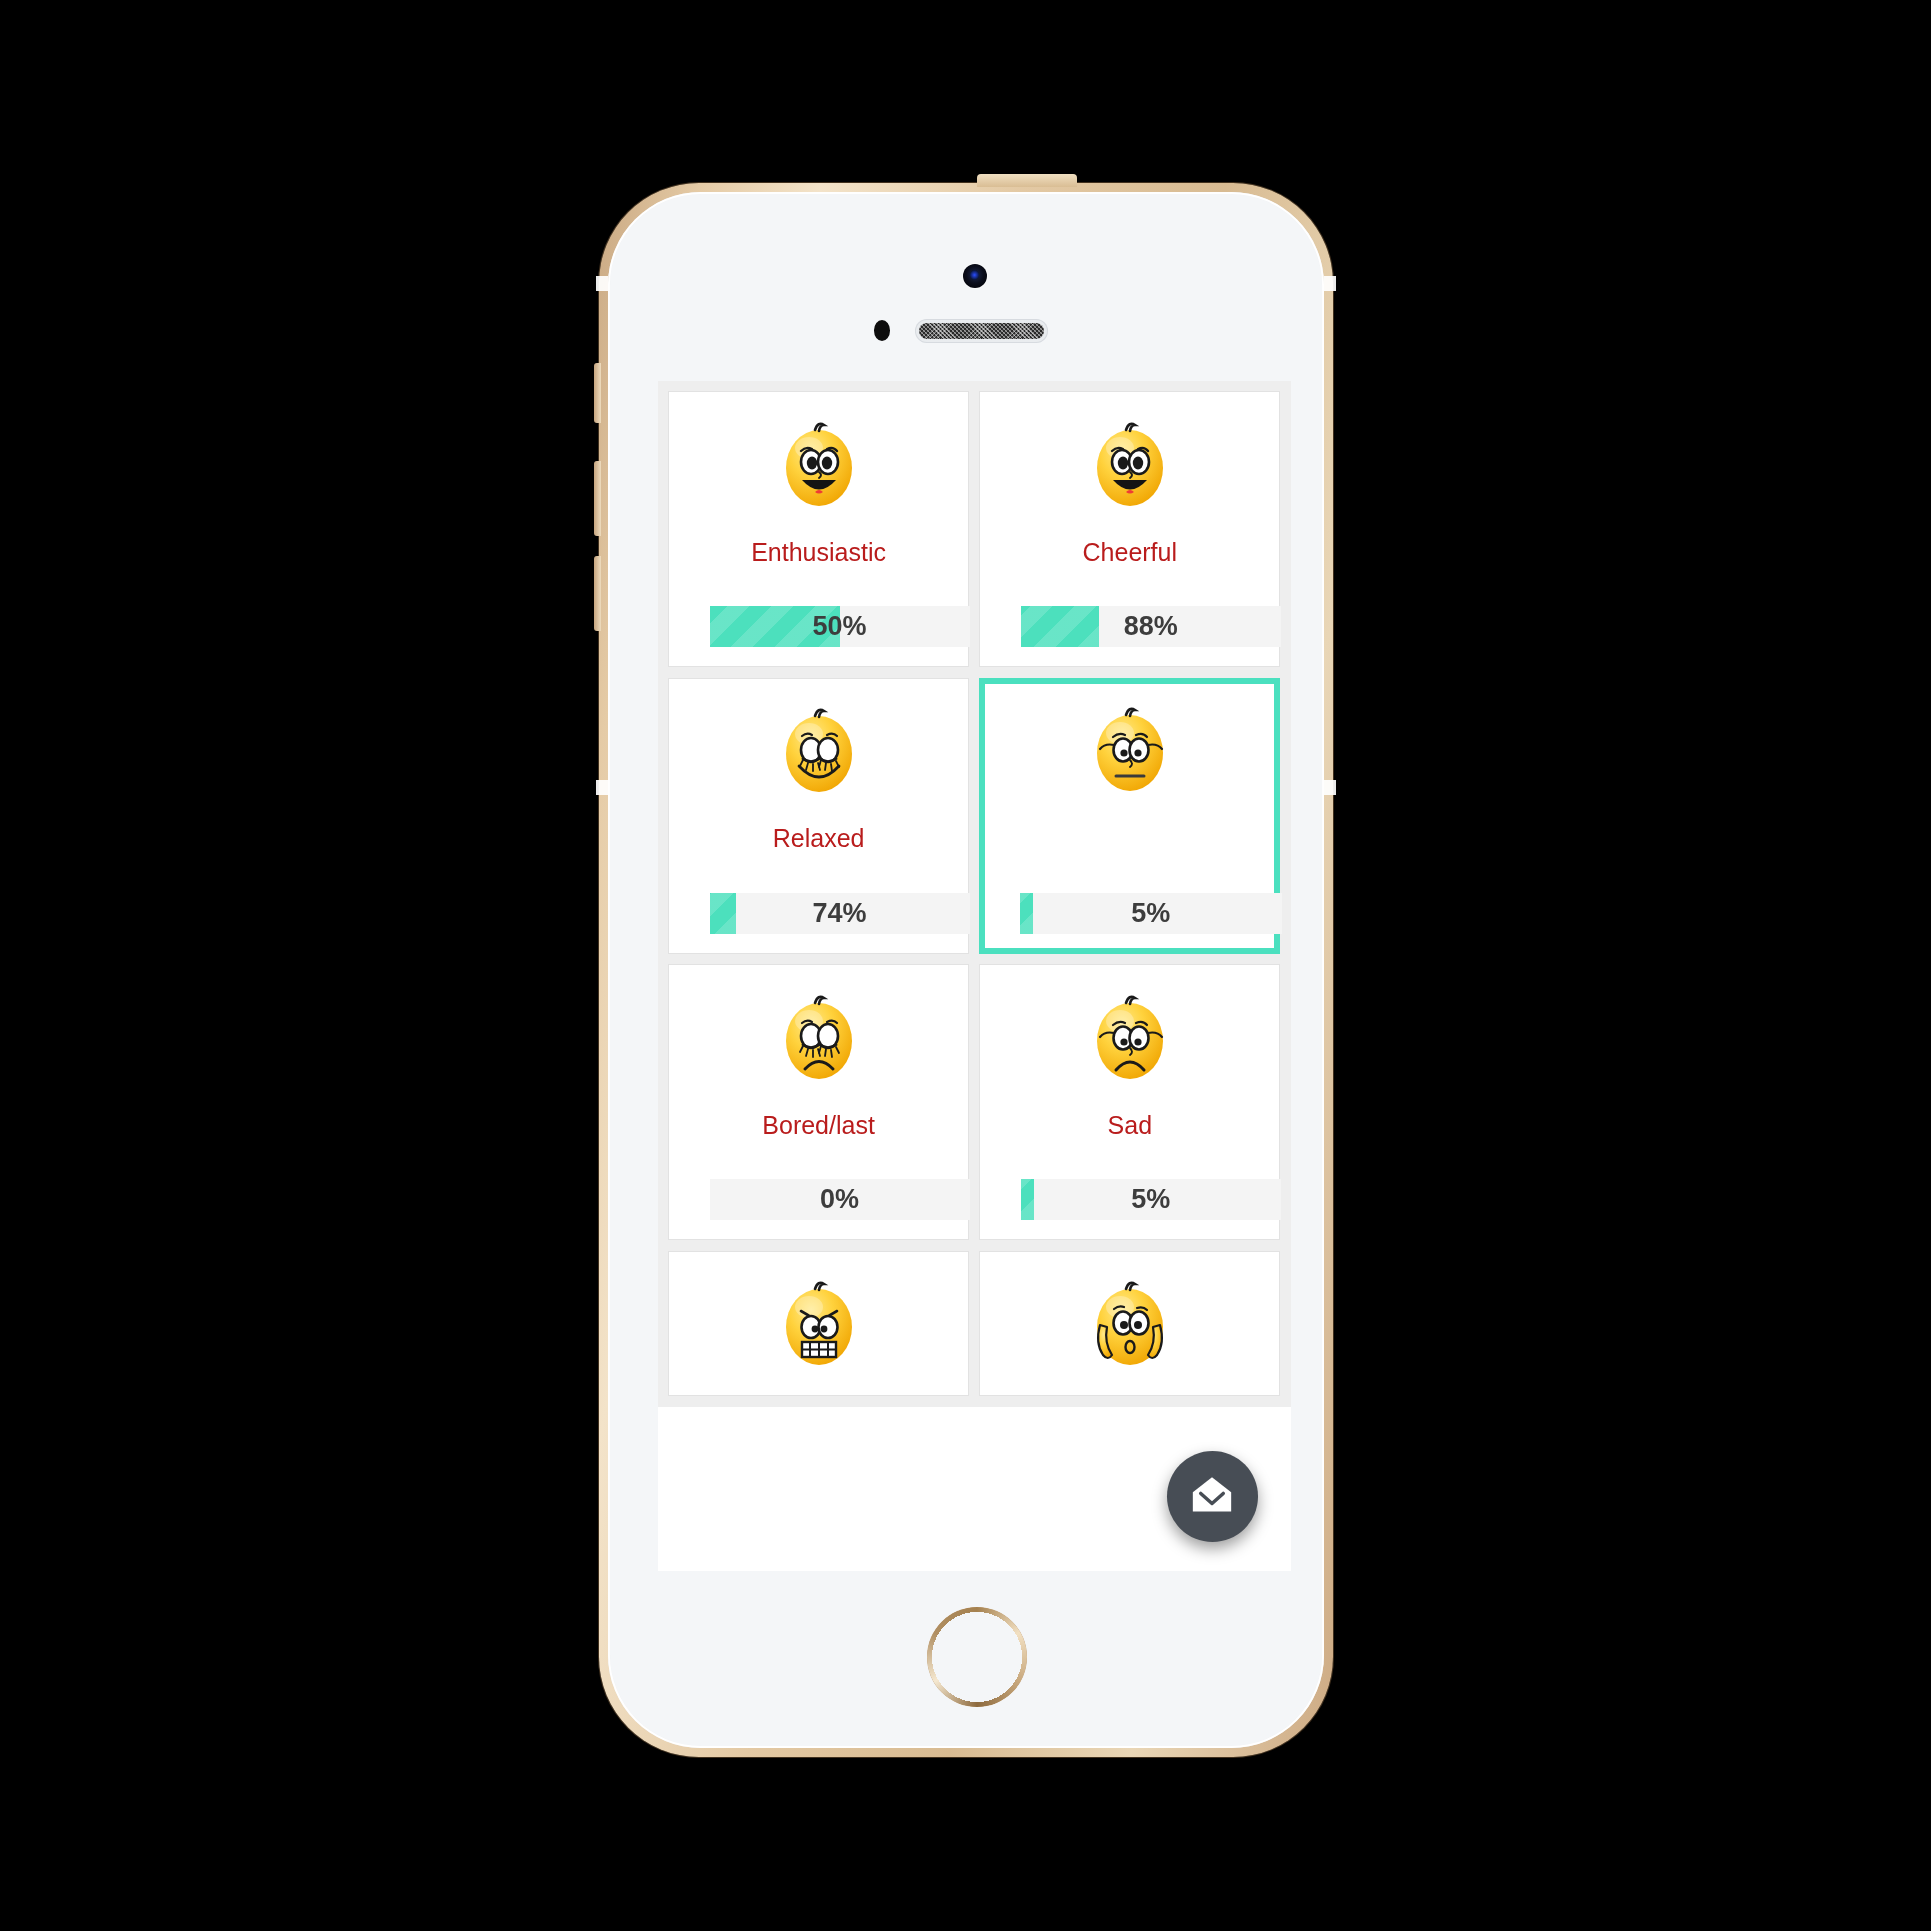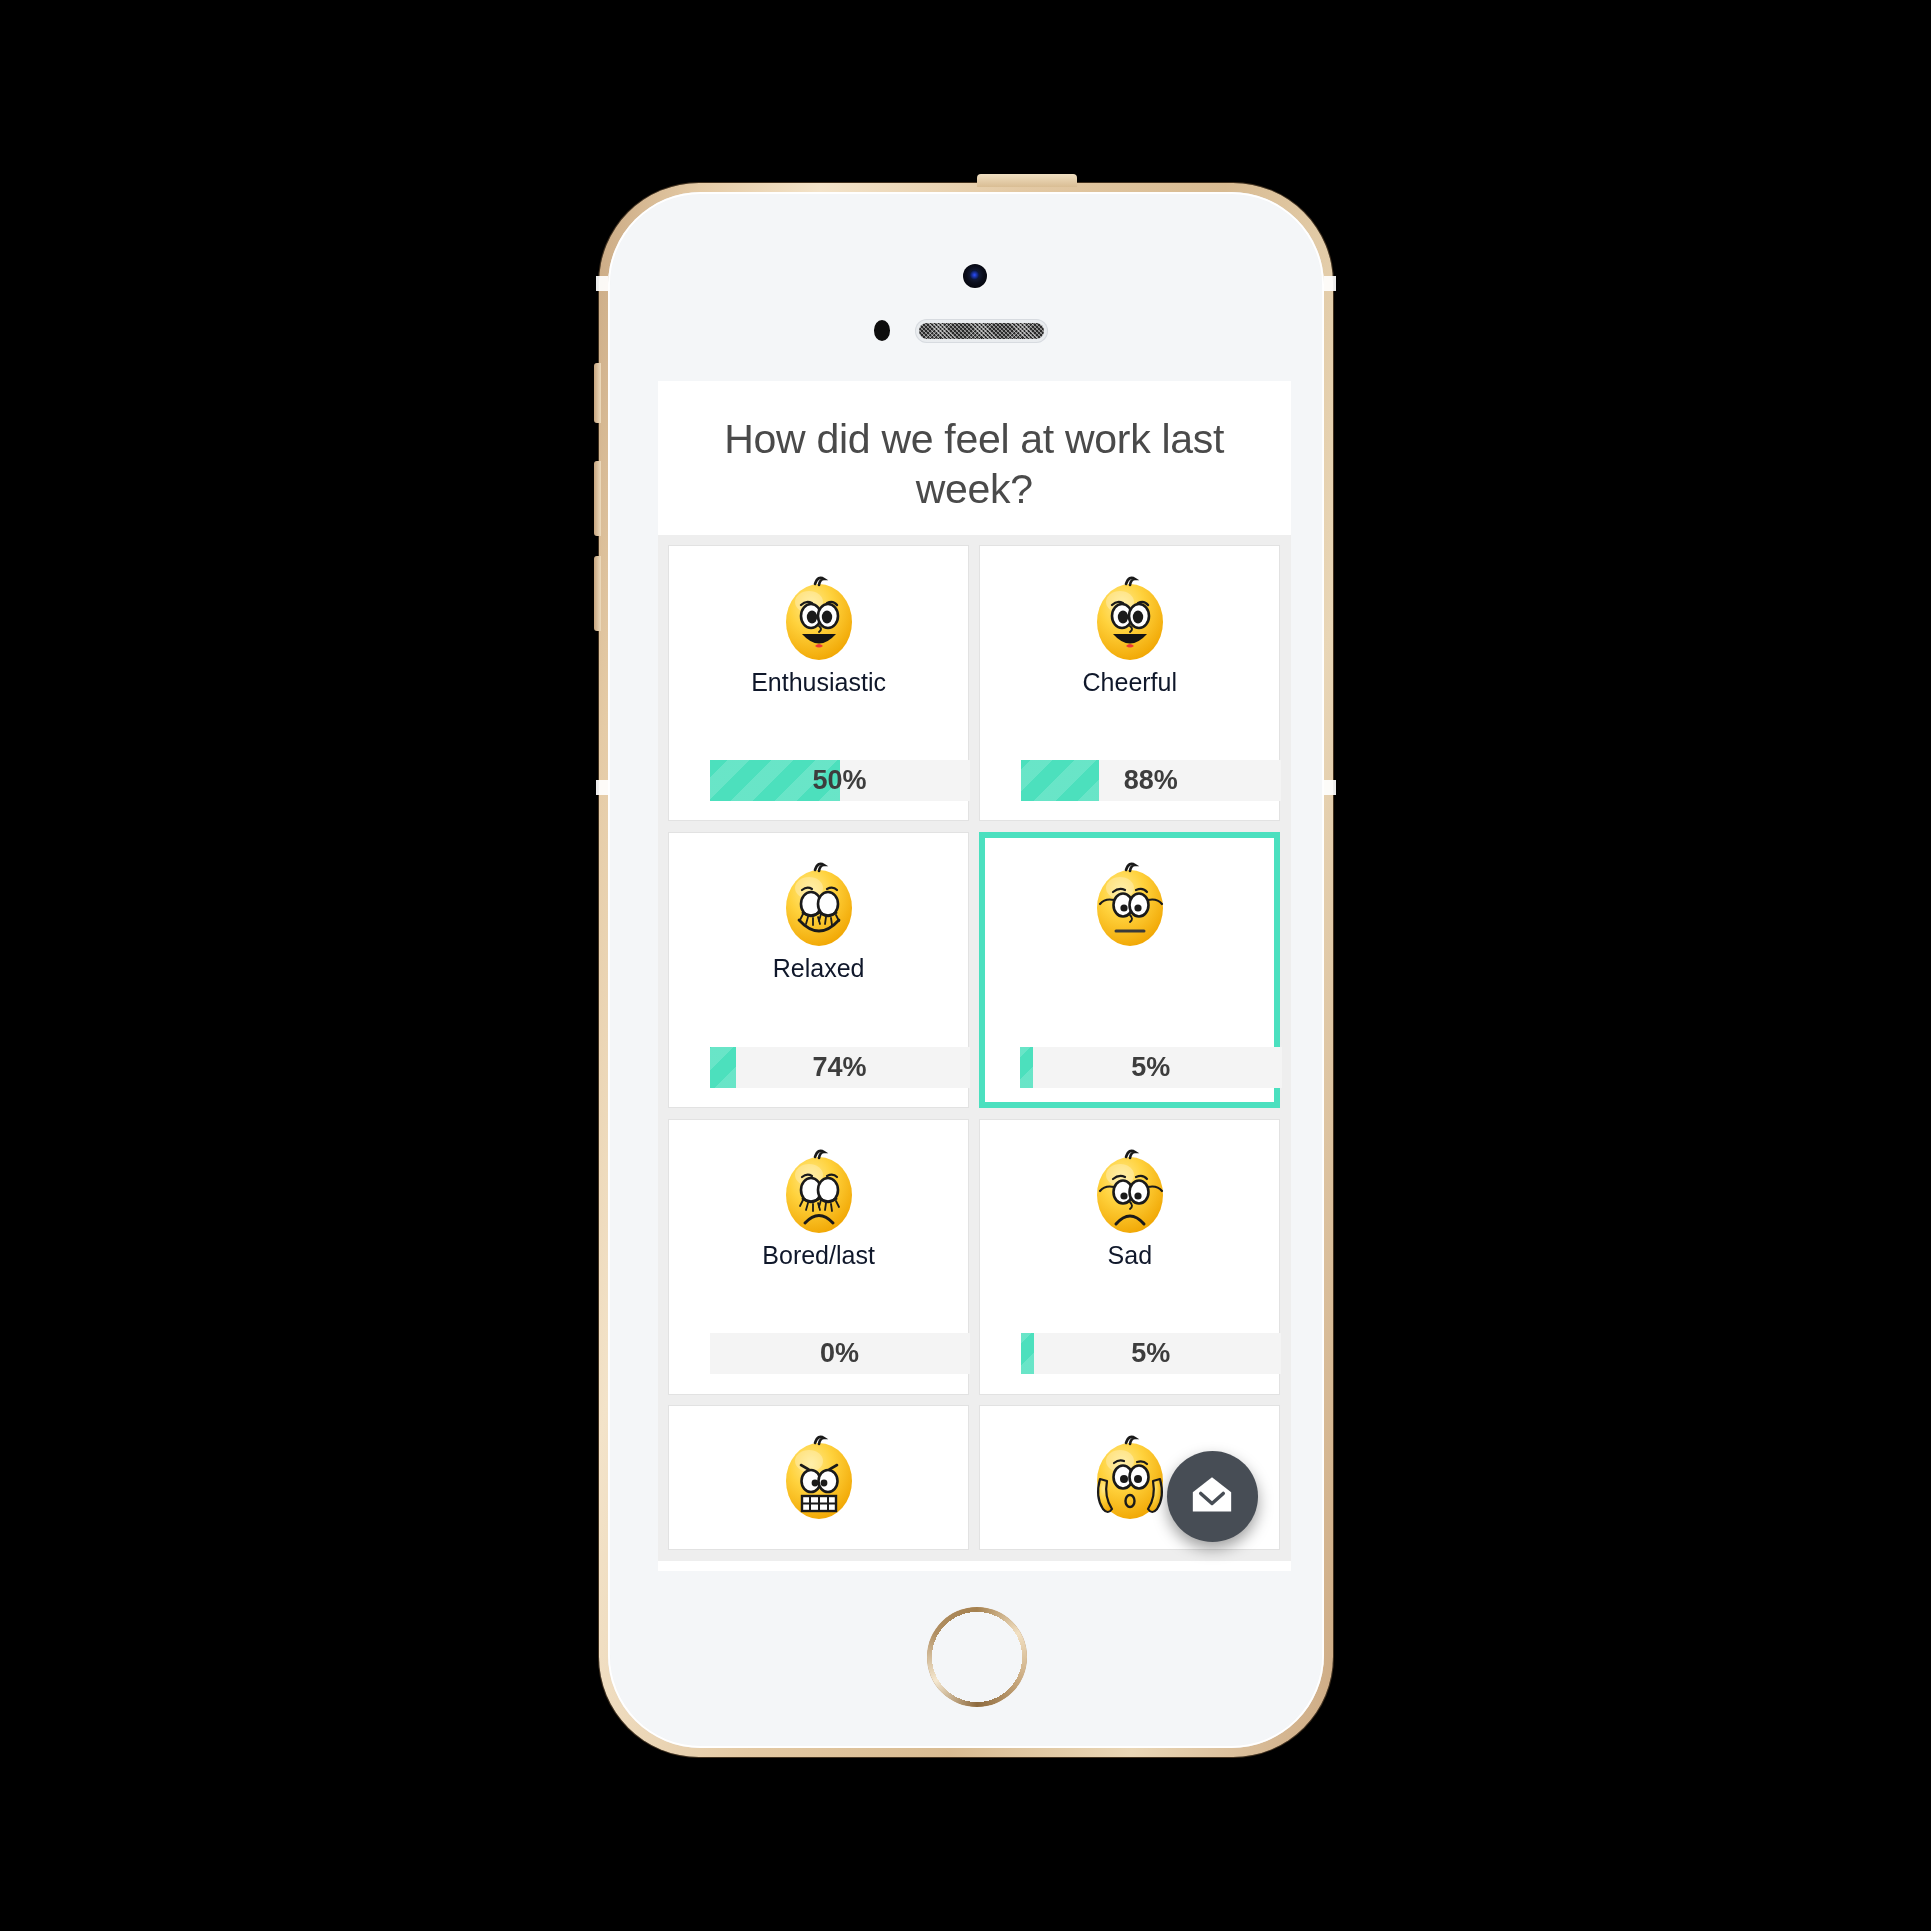--- a/index.html
+++ b/index.html
@@ -179,24 +179,24 @@
 
   .emoji-wrap {
     height: 104px;
     display: flex;
     align-items: center;
     justify-content: center;
   }
   .emoji-wrap svg { display: block; }
 
   .card-label {
-    margin-top: 0;
+    margin-top: 24px;
     font-size: 25px;
     font-weight: 400;
-    color: #0f172a;
+    color: #b91c1c;
     text-align: center;
     flex: 1;
   }
   .card-label.empty { color: transparent; }
 
   
   .bar {
     width: 100%;
     height: 41px;
     background: #f4f4f4;
@@ -255,21 +255,20 @@
     <div class="phone-inner">
       <div class="camera"></div>
       <div class="sensor"></div>
       <div class="speaker">
         <div class="speaker-mesh"></div>
       </div>
       <div class="home-btn"></div>
 
       <div id="screen">
 
-        <h1 class="screen-title">How did we feel at work last week?</h1>
 
         <div class="grid" id="mood-grid">
             <div class="card">
               <div class="emoji-wrap">
                 <svg width="100" height="100" viewBox="0 0 100 100">
 
     <defs>
       <radialGradient id="ga" cx="38%" cy="28%" r="78%">
         <stop offset="0%" stop-color="#ffe98a"></stop>
         <stop offset="42%" stop-color="#ffd23d"></stop>

